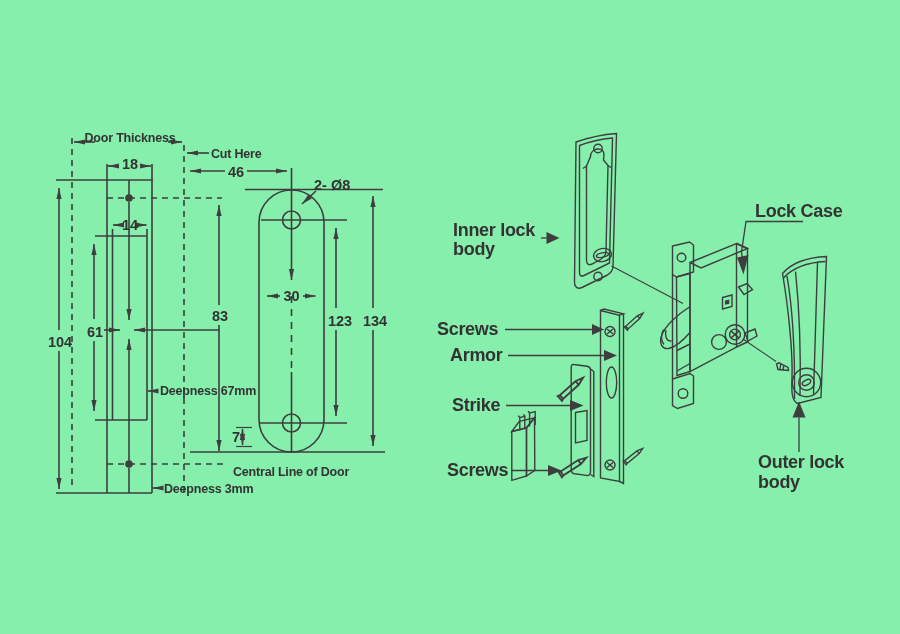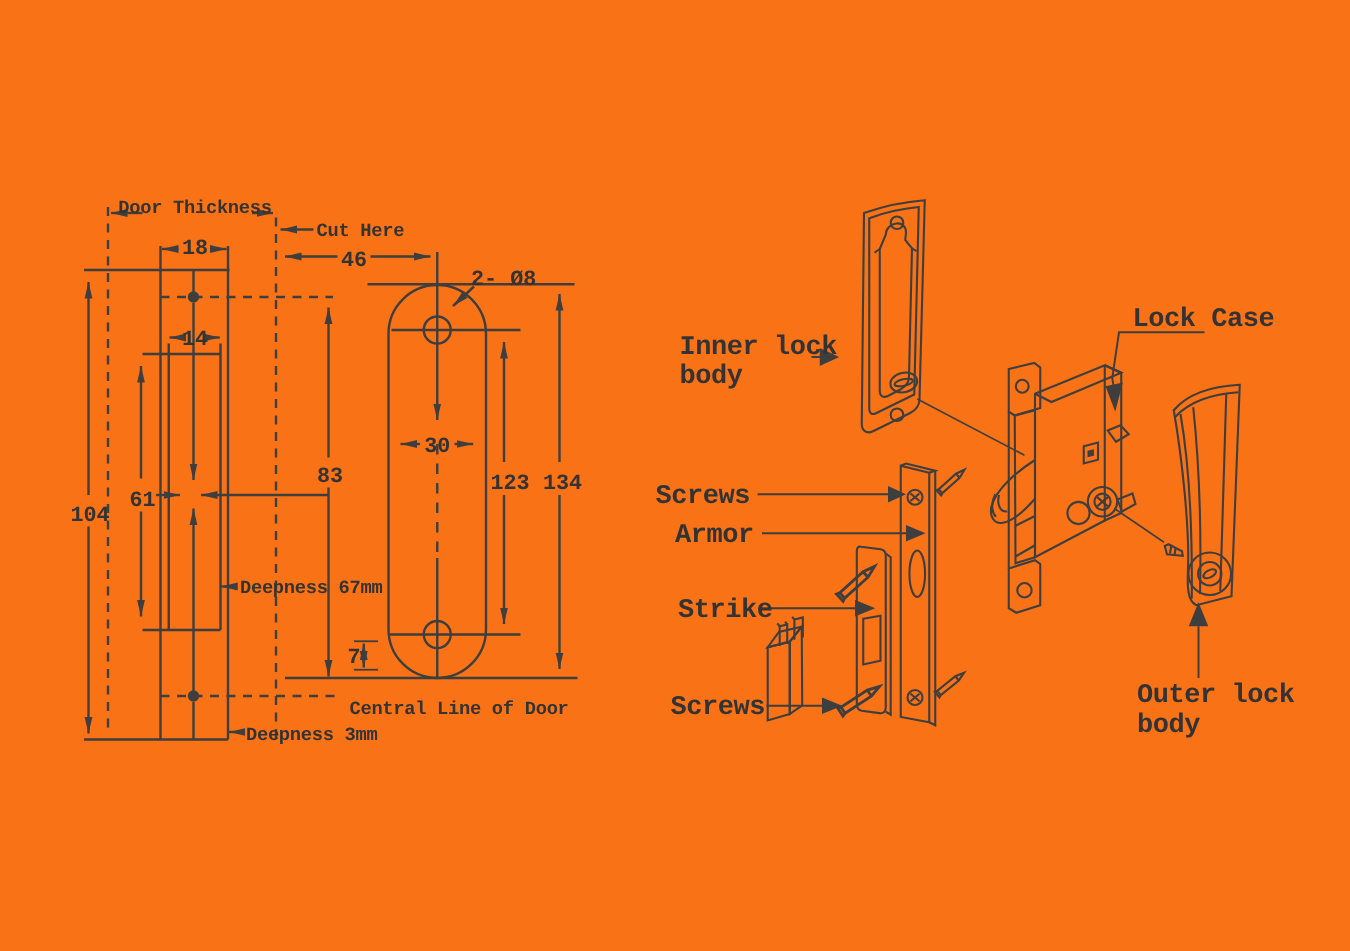--- a/index.html
+++ b/index.html
@@ -1,17 +1,17 @@
 <!DOCTYPE html>
 <html><head>
 <meta charset="utf-8">
 <style>
   html,body{margin:0;padding:0;background:#ffffff;}
-  .canvas{position:relative;width:900px;height:634px;background:#f97316;overflow:hidden;
-          font-family:Liberation Mono, monospace;}
+  .canvas{position:relative;width:900px;height:634px;background:#86efac;overflow:hidden;
+          font-family:Liberation Sans, sans-serif;}
   svg{display:block;}
   .ln{stroke:#3e3e3e;fill:none;stroke-width:1.6;}
   .ln2{stroke:#3e3e3e;fill:none;stroke-width:1.4;}
   .thin{stroke:#3e3e3e;fill:none;stroke-width:1.1;}
   .lead{stroke:#3e3e3e;fill:none;stroke-width:1.3;}
   .dash{stroke-dasharray:6 5;}
   .cdash{stroke-dasharray:7 6;}
   .fillink{fill:#3e3e3e;stroke:none;}
   text{fill:#333333;}
   .num{font-size:14.5px;font-weight:700;}

